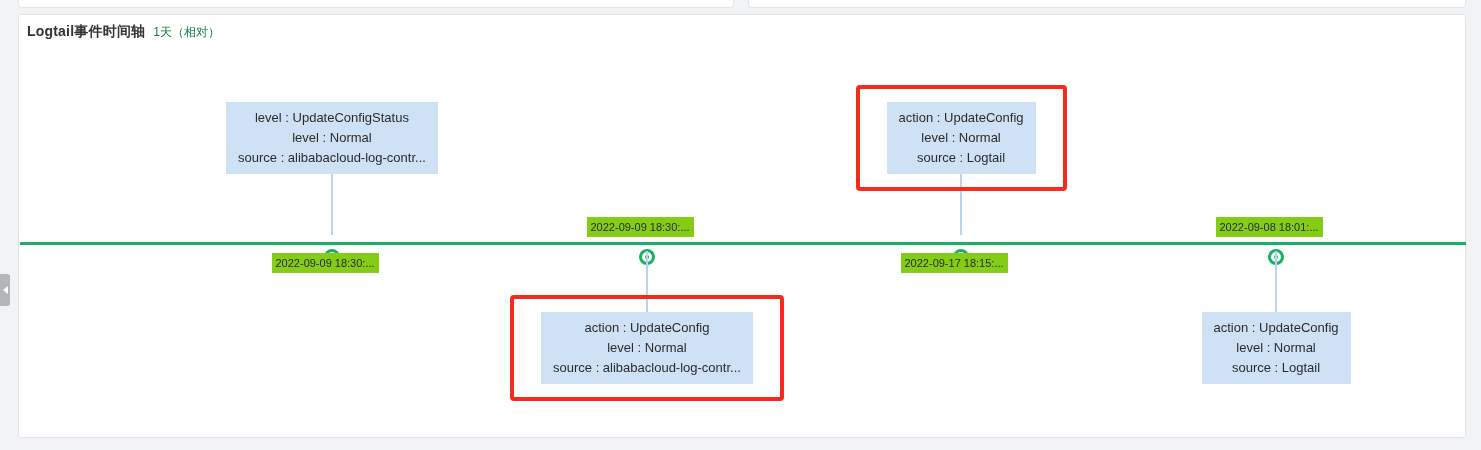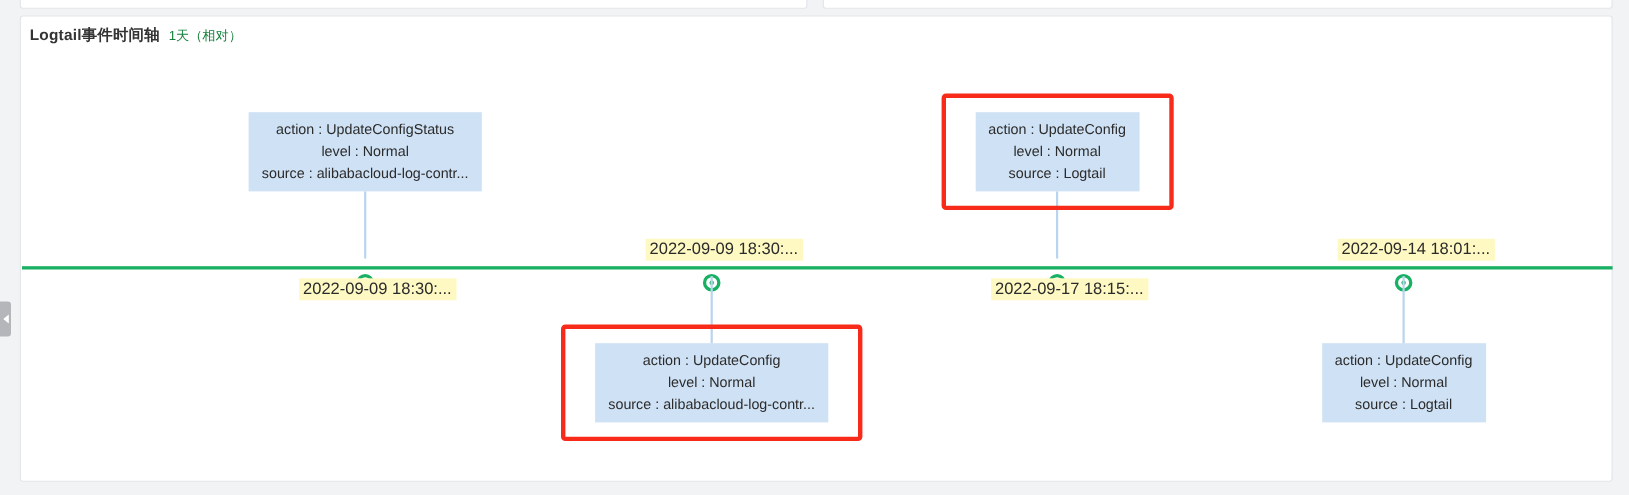--- a/index.html
+++ b/index.html
@@ -103,23 +103,23 @@
 
   .node-stem {
     position: absolute;
     left: -1px;
     width: 2px;
     background: #b9d4ee;
   }
 
   .time-label {
     position: absolute;
-    font-size: 15px;
+    font-size: 11px;
     color: #2b2b2b;
-    background: #fef9c3;
+    background: #84cc16;
     padding: 2px 4px;
     white-space: nowrap;
     line-height: 16px;
   }
 
   .event-box {
     position: absolute;
     background: #cfe1f4;
     color: #2b2b2b;
     font-size: 13px;
@@ -174,21 +174,21 @@
       <span id="widget-title">Logtail事件时间轴</span>
       <span id="widget-subtitle">1天（相对）</span>
     </div>
 
     <div id="timeline-axis"></div>
 
     <div id="events-layer">
         <div class="event-node" style="left: 313px;">
           <div class="node-marker"></div>
           <div class="event-box" style="top: 87px; left: -106px;">
-            <span class="row">action : UpdateConfigStatus</span>
+            <span class="row">level : UpdateConfigStatus</span>
             <span class="row">level : Normal</span>
             <span class="row">source : alibabacloud-log-contr...</span>
           </div>
           <div class="time-label" style="top: 238px; left: -60.5px;">2022-09-09 18:30:...</div>
           <div class="node-stem" style="top: 159px; height: 61px;"></div>
         </div>
         <div class="event-node" style="left: 628px;">
           <div class="node-marker"></div>
           <div class="event-box" style="top: 297px; left: -106px;">
             <span class="row">action : UpdateConfig</span>
@@ -208,21 +208,21 @@
           <div class="time-label" style="top: 238px; left: -60.5px;">2022-09-17 18:15:...</div>
           <div class="node-stem" style="top: 159px; height: 61px;"></div>
         </div>
         <div class="event-node" style="left: 1257px;">
           <div class="node-marker"></div>
           <div class="event-box" style="top: 297px; left: -74.5px;">
             <span class="row">action : UpdateConfig</span>
             <span class="row">level : Normal</span>
             <span class="row">source : Logtail</span>
           </div>
-          <div class="time-label" style="top: 202px; left: -60.5px;">2022-09-14 18:01:...</div>
+          <div class="time-label" style="top: 202px; left: -60.5px;">2022-09-08 18:01:...</div>
           <div class="node-stem" style="top: 236px; height: 61px;"></div>
         </div>
       </div>
 
   <div class="highlight-rect" style="left: 491px; top: 280px; width: 274px; height: 106px;"></div>
       <div class="highlight-rect" style="left: 836.5px; top: 70px; width: 211px; height: 106px;"></div>
     </div>
 
   <div id="collapse-handle">
     <span class="tri"></span>

